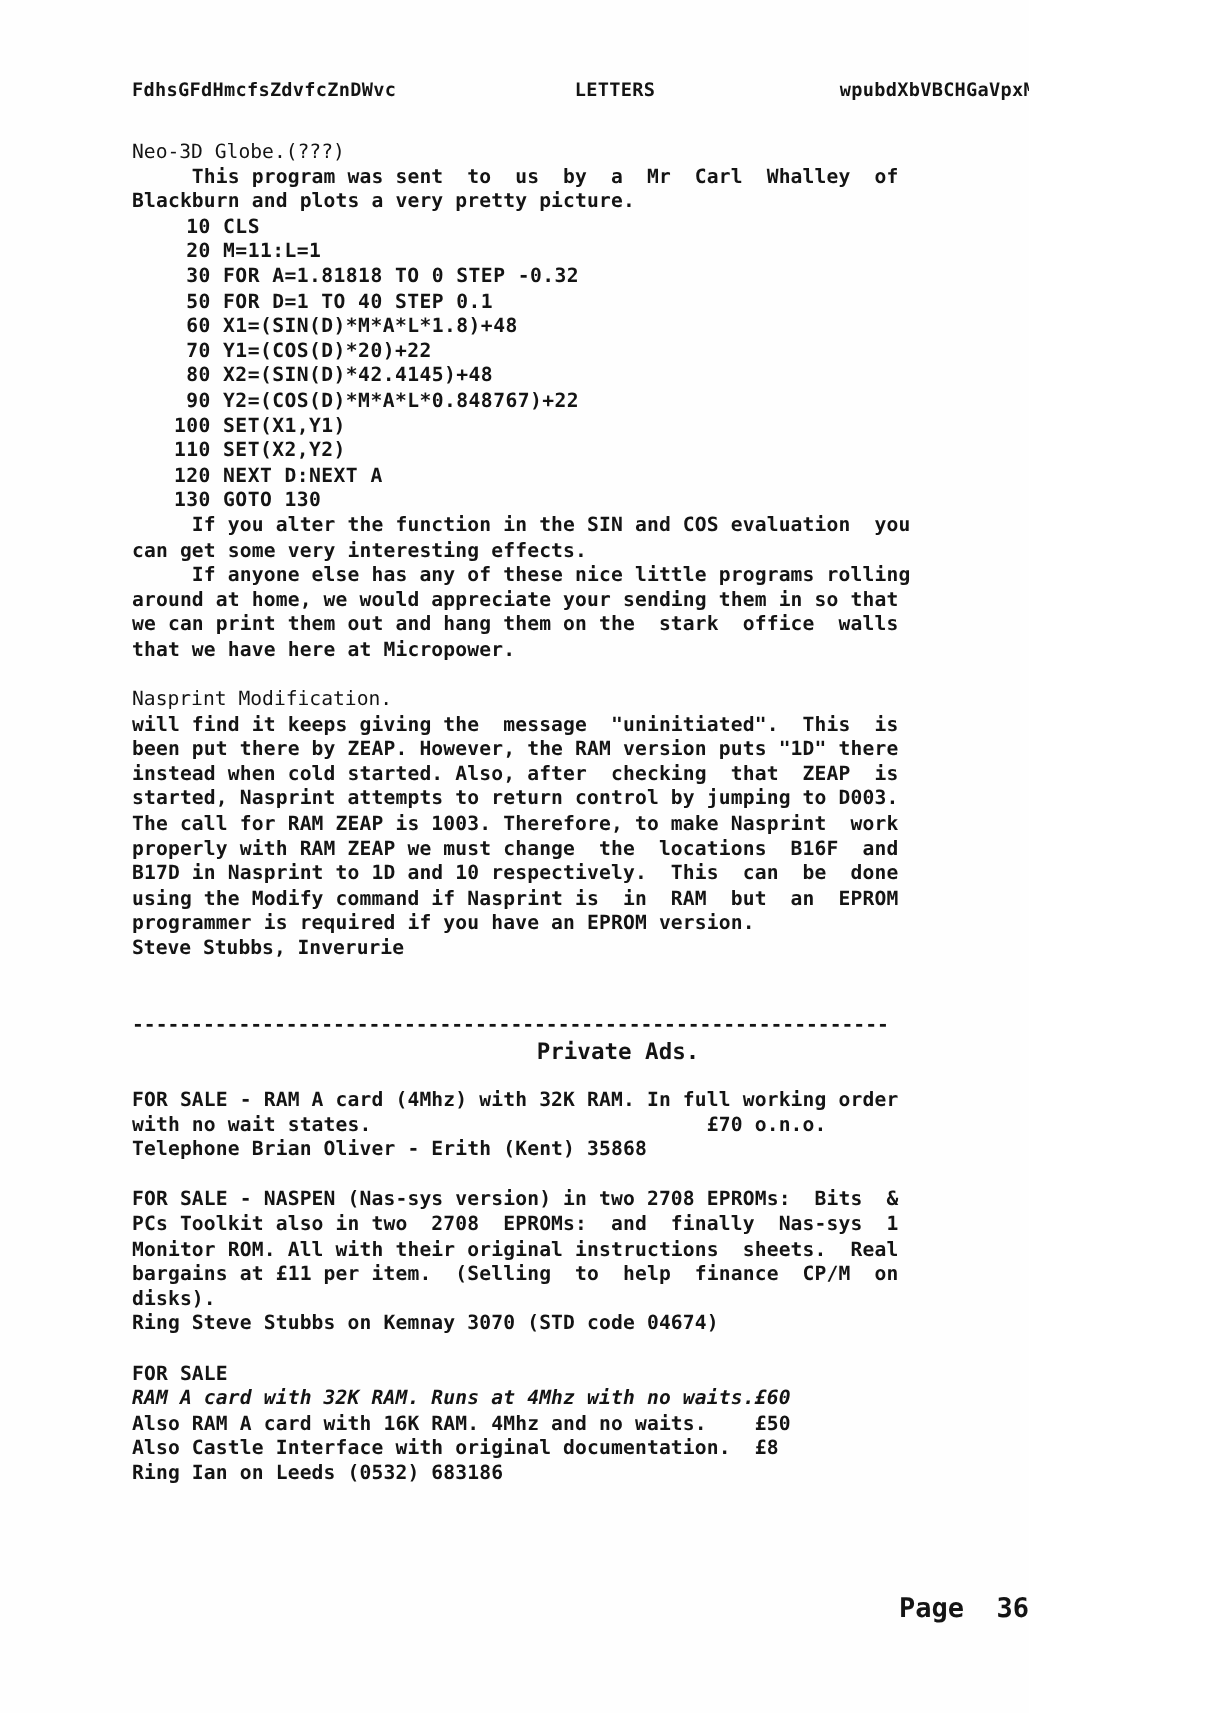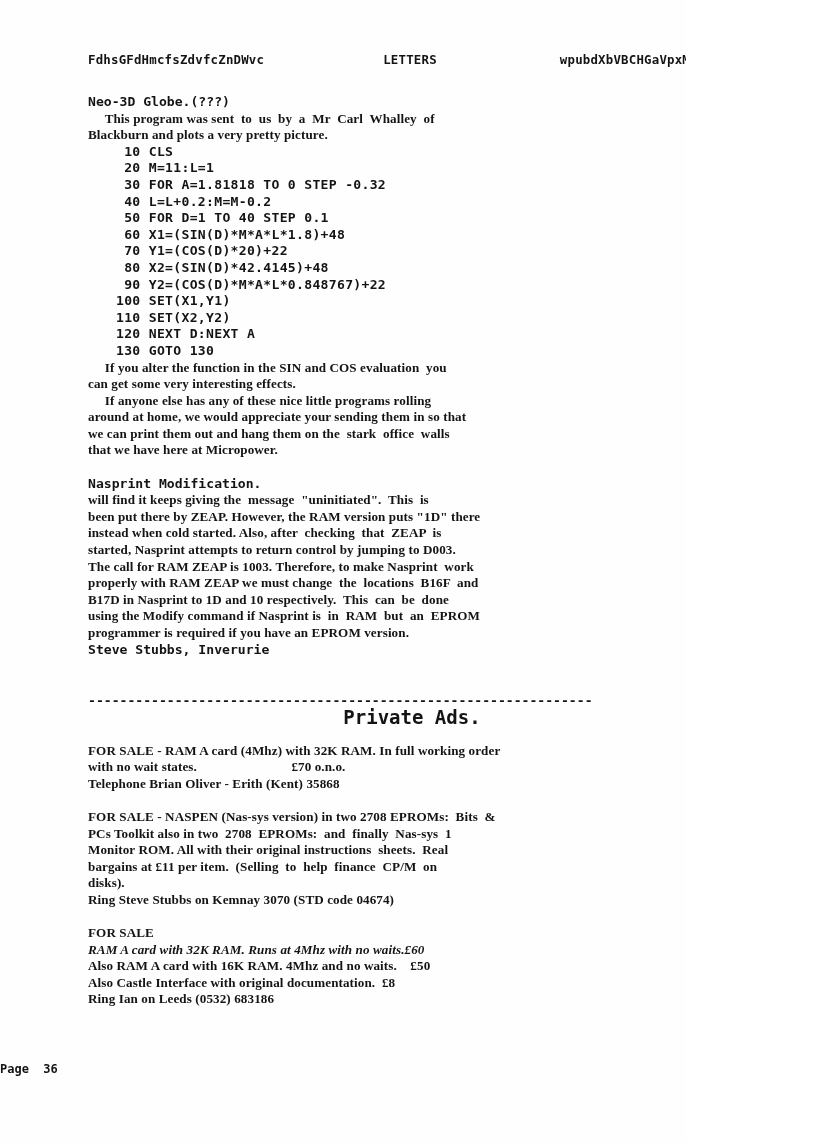--- a/index.html
+++ b/index.html
@@ -40,26 +40,25 @@
   .just-block {
     font-size: 13.1px;
     line-height: 16.6px;
     font-weight: bold;
     letter-spacing: 0.1px;
     margin: 0;
   }
   .just-line {
     display: block;
     white-space: pre;
-    font-family: Liberation Serif, serif;
   }
   .heading-line {
     font-size: 13.1px;
     line-height: 16.6px;
-    font-weight: bold;
+    font-weight: normal;
     white-space: pre;
     margin: 0;
   }
 
   
   .listing {
     margin: 0;
     padding: 0 0 0 28px;
     font-size: 13.1px;
     line-height: 16.6px;
@@ -81,21 +80,21 @@
     overflow: hidden;
     font-size: 13.1px;
     line-height: 16.6px;
     font-weight: bold;
     white-space: nowrap;
     letter-spacing: 0px;
   }
 
   .centered {
     text-align: center;
-    font-size: 19px;
+    font-size: 15px;
     line-height: 16.6px;
     font-weight: bold;
     white-space: pre;
     margin: 0;
   }
 
   .signature {
     font-size: 13.1px;
     line-height: 16.6px;
     font-weight: bold;
@@ -107,22 +106,22 @@
   .italic-line {
     font-style: italic;
   }
 
   
   .footer {
     position: absolute;
     left: 0;
     right: 0;
     top: 1062px;
-    text-align: left;
-    font-size: 12px;
+    text-align: right;
+    font-size: 18px;
     font-weight: bold;
     white-space: pre;
     font-family: "DejaVu Sans Mono", "Liberation Mono", monospace;
   }
 </style>
 </head>
 <body>
 
 <div class="page">
   <div class="content">
@@ -137,21 +136,20 @@
       <p class="heading-line">Neo-3D Globe.(???)</p>
       <div class="just-block">
         <span class="just-line">     This program was sent  to  us  by  a  Mr  Carl  Whalley  of</span>
         <span class="just-line">Blackburn and plots a very pretty picture.</span>
       </div>
 
       <div class="listing">
         <span class="code-line"> 10 CLS</span>
         <span class="code-line"> 20 M=11:L=1</span>
         <span class="code-line"> 30 FOR A=1.81818 TO 0 STEP -0.32</span>
-        <span class="code-line"> 40 L=L+0.2:M=M-0.2</span>
         <span class="code-line"> 50 FOR D=1 TO 40 STEP 0.1</span>
         <span class="code-line"> 60 X1=(SIN(D)*M*A*L*1.8)+48</span>
         <span class="code-line"> 70 Y1=(COS(D)*20)+22</span>
         <span class="code-line"> 80 X2=(SIN(D)*42.4145)+48</span>
         <span class="code-line"> 90 Y2=(COS(D)*M*A*L*0.848767)+22</span>
         <span class="code-line">100 SET(X1,Y1)</span>
         <span class="code-line">110 SET(X2,Y2)</span>
         <span class="code-line">120 NEXT D:NEXT A</span>
         <span class="code-line">130 GOTO 130</span>
       </div>

